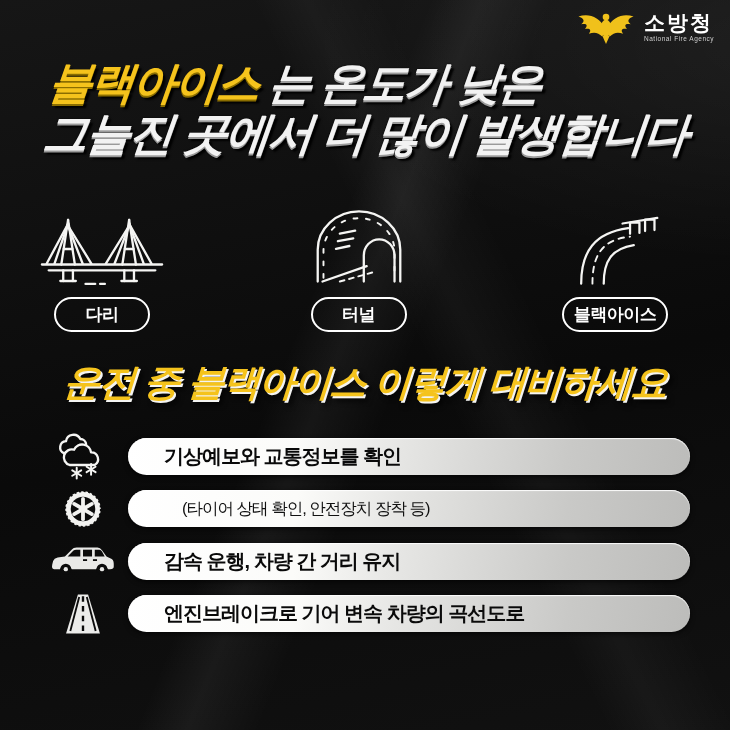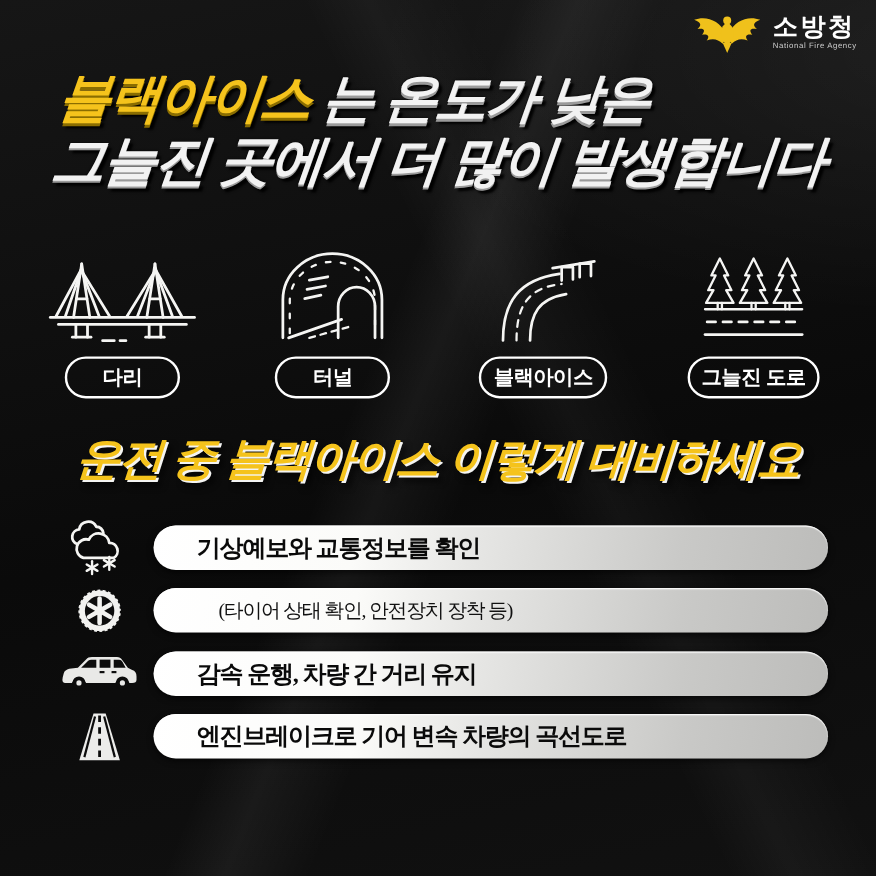--- a/index.html
+++ b/index.html
@@ -26,38 +26,38 @@
   .t-silver{
     color:#f2f2f2;
     text-shadow:0 2px 0 #9a9a9a, 3px 4px 2px rgba(0,0,0,0.95), 0 0 2px #000;
   }
   .t-yellow{
     color:#f5c31c;
     text-shadow:0 2px 0 #8a6d00, 3px 4px 2px rgba(0,0,0,0.95);
     margin-right:10px;
   }
   
-  .locations{position:absolute;top:198px;left:38px;right:38px;display:flex;justify-content:space-between;}
+  .locations{position:absolute;top:198px;left:38px;right:51px;display:flex;justify-content:space-between;}
   .loc{width:128px;display:flex;flex-direction:column;align-items:center;}
   .loc-iconbox{height:90px;display:flex;align-items:flex-end;justify-content:center;}
   .loc-pill{
     margin-top:9px;border:2.5px solid #fff;border-radius:18px;
     padding:4px 10px;min-width:96px;box-sizing:border-box;text-align:center;
     color:#fff;font-weight:700;font-size:17px;white-space:nowrap;letter-spacing:-0.5px;
   }
   
   .tips-heading{
     position:absolute;top:358px;left:0;width:100%;text-align:center;
     font-size:37px;font-weight:900;font-style:italic;letter-spacing:-1.5px;
     color:#f5c31c;white-space:nowrap;
     text-shadow:2px 2px 0 #f4f4f2, 5px 5px 5px rgba(0,0,0,0.75);
     transform:skewX(-4deg);
   }
   
-  .tips{position:absolute;top:430px;left:38px;right:40px;font-family:Liberation Serif, serif;}
+  .tips{position:absolute;top:430px;left:38px;right:40px;}
   .tip-row{display:flex;align-items:center;height:52.5px;}
   .tip-iconbox{width:90px;display:flex;justify-content:center;align-items:center;}
   .tip-bar{
     flex:1;height:37px;border-radius:19px;
     background:linear-gradient(100deg,#ffffff 0%,#fbfbf9 30%,#e6e6e4 48%,#c9c9c7 78%,#bcbcba 100%);
     box-shadow:inset 0 1px 1px rgba(255,255,255,0.95), 0 2px 5px rgba(0,0,0,0.65);
     display:flex;align-items:baseline;padding:0 18px 0 36px;box-sizing:border-box;
     white-space:nowrap;overflow:hidden;align-items:center;
   }
   .tip-text{font-size:20px;font-weight:800;color:#0a0a0a;letter-spacing:-1px;}
@@ -158,41 +158,20 @@
             <path d="M26,82 C26,52 36,35 66,32" stroke-dasharray="6 6" stroke-width="2"></path>
             <path d="M58,18 L95,12"></path>
             <path d="M66,29 V17 H76 V28"></path>
             <path d="M82,26 V14 H92 V25"></path>
           </g>
         </svg>
       </div>
       <div class="loc-pill">블랙아이스</div>
     </div>
 
-    <div class="loc">
-      <div class="loc-iconbox">
-        <svg width="88" height="80" viewBox="0 0 100 86">
-          <g fill="none" stroke="#f5f5f3" stroke-width="2.2" stroke-linecap="round" stroke-linejoin="round">
-            <path d="M18,6 L10,22 L14,22 L7,36 L12,36 L5,48 L31,48 L24,36 L29,36 L22,22 L26,22 Z"></path>
-            <path d="M16,48 V54"></path>
-              <path d="M20,48 V54"></path>
-            <path d="M50,6 L42,22 L46,22 L39,36 L44,36 L37,48 L63,48 L56,36 L61,36 L54,22 L58,22 Z"></path>
-            <path d="M48,48 V54"></path>
-              <path d="M52,48 V54"></path>
-            <path d="M82,6 L74,22 L78,22 L71,36 L76,36 L69,48 L95,48 L88,36 L93,36 L86,22 L90,22 Z"></path>
-            <path d="M80,48 V54"></path>
-              <path d="M84,48 V54"></path>
-            <path d="M4,54 H96"></path>
-            <path d="M6,66 H96" stroke-dasharray="8 7" stroke-width="2.6"></path>
-            <path d="M4,78 H96" stroke-width="2.6"></path>
-          </g>
-        </svg>
-      </div>
-      <div class="loc-pill">그늘진 도로</div>
-    </div>
 
   </div>
 
   <div class="tips-heading">운전 중 블랙아이스 이렇게 대비하세요</div>
 
   <div class="tips">
 
     <div class="tip-row">
       <div class="tip-iconbox">
         <svg width="56" height="52" viewBox="0 0 62 58">

